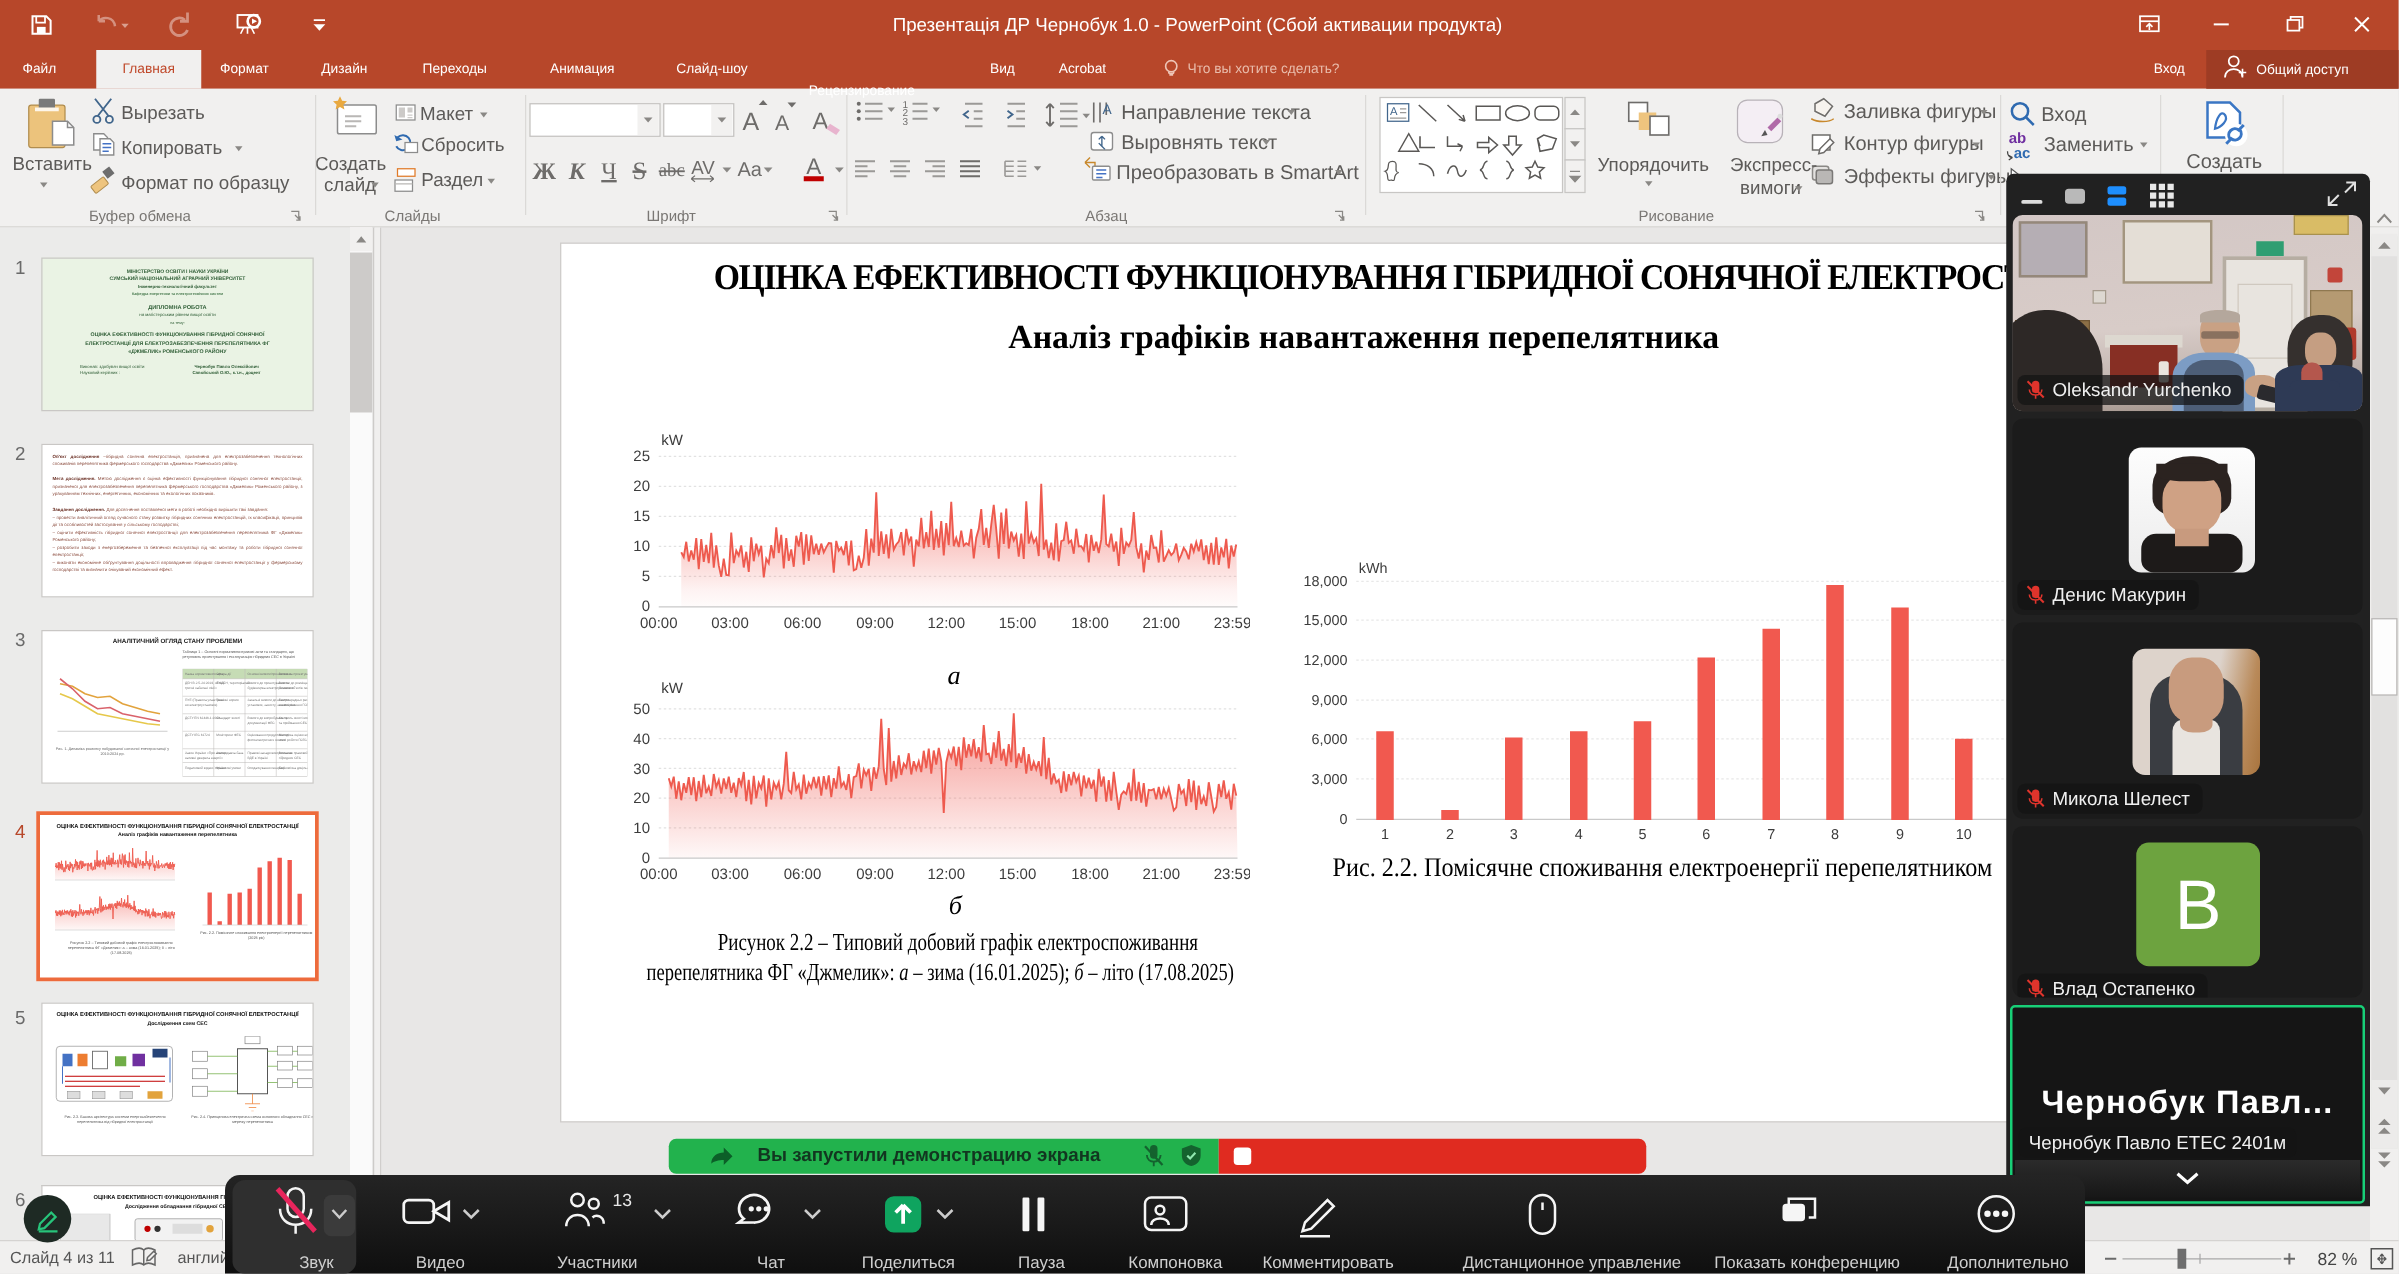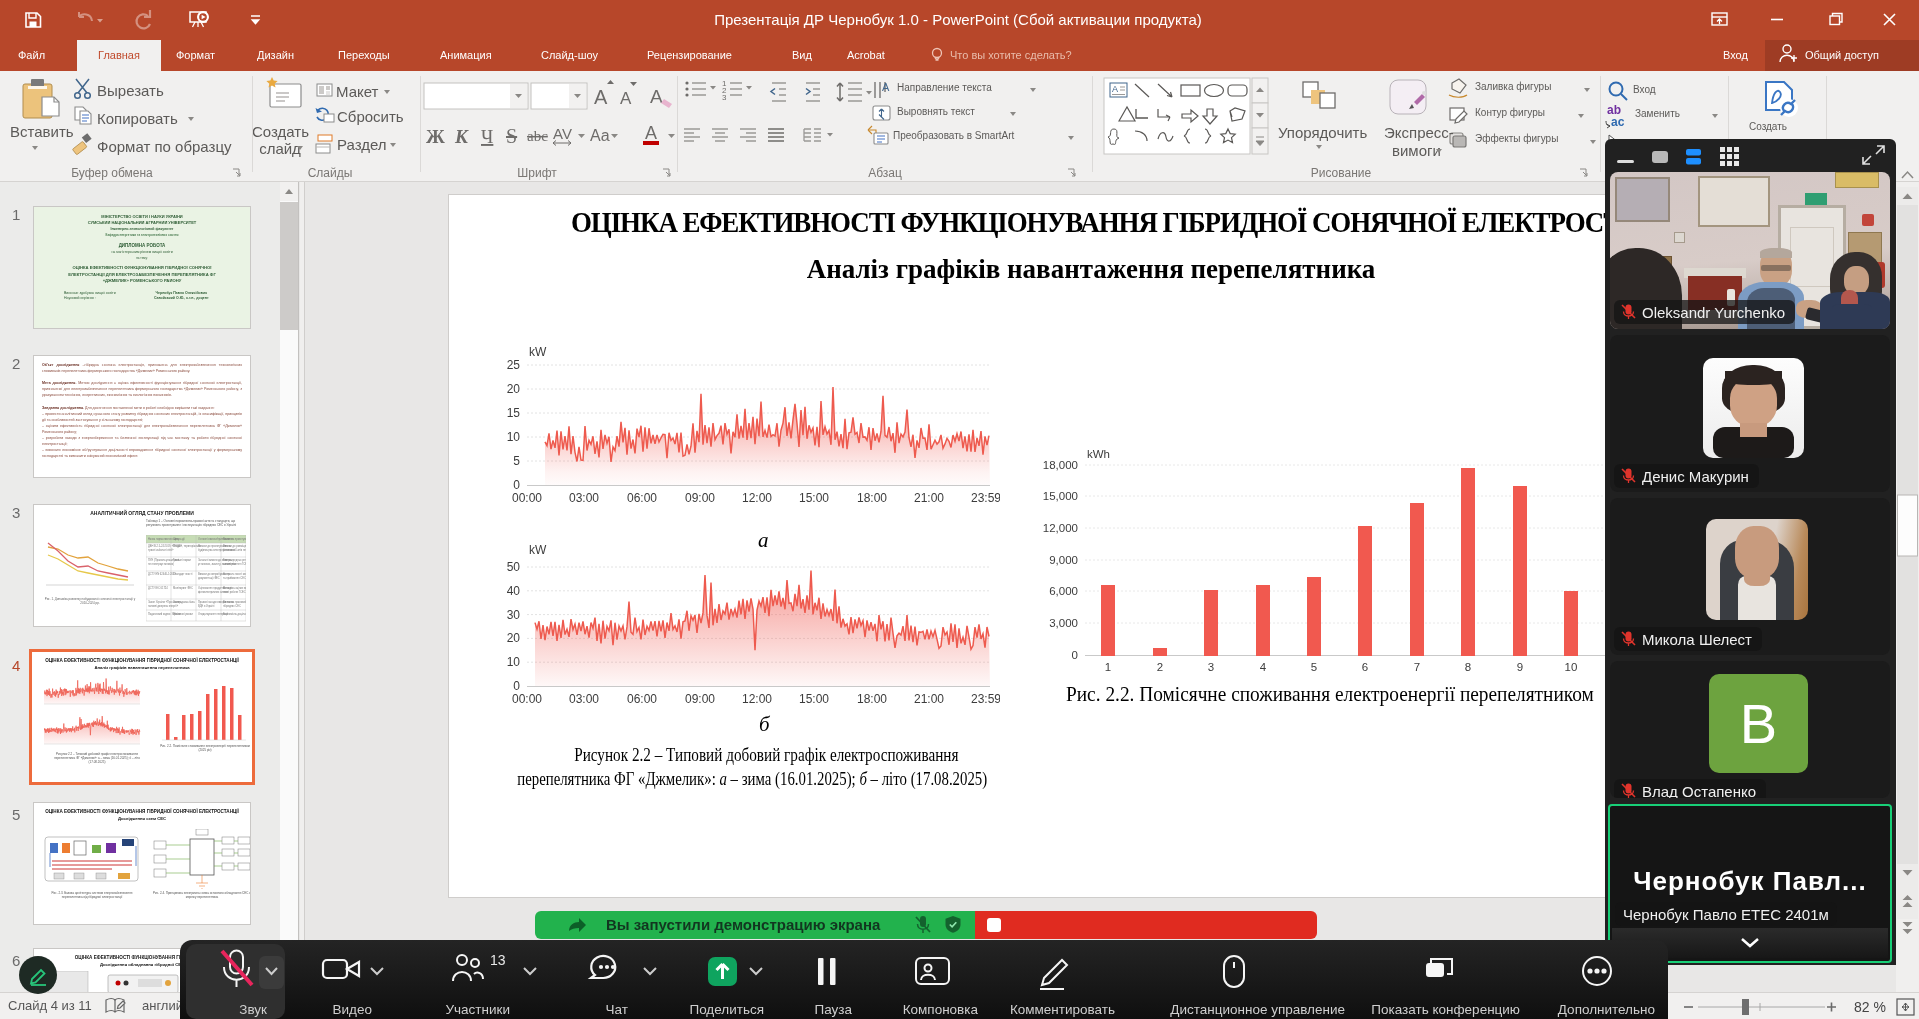--- a/index.html
+++ b/index.html
@@ -6,21 +6,21 @@
 html,body{width:1919px;height:1019px;overflow:hidden;}
 body{font-family:"Liberation Sans",sans-serif;position:relative;background:#e8e7e6;}
 .abs{position:absolute;}
 
 #titlebar{left:0;top:0;width:1919px;height:40px;background:#B7472A;}
 #tabrow{left:0;top:40px;width:1919px;height:31px;background:#B7472A;}
 .tab{position:absolute;top:40px;z-index:3;height:31px;line-height:30px;color:#fff;font-size:11px;}
 #ribbon{left:0;top:71px;width:1919px;height:111px;background:#f1f0ef;border-bottom:1px solid #d5d3d1;}
 .glabel{position:absolute;top:166px;font-size:12px;color:#7a7774;text-align:center;}
 .gdiv{position:absolute;top:76px;height:96px;width:1px;background:#dbd9d7;}
-.rtxt{position:absolute;font-size:10px;color:#5c5a58;white-space:nowrap;}
+.rtxt{position:absolute;font-size:16px;color:#5c5a58;white-space:nowrap;}
 .darr{position:absolute;width:0;height:0;border-left:3.5px solid transparent;border-right:3.5px solid transparent;border-top:4px solid #8a8885;}
 
 #lpanel{left:0;top:182px;width:299px;height:810px;background:#ebebea;border-right:1px solid #c3c1bf;}
 .thumb{position:absolute;left:33px;width:218px;height:123px;background:#fff;border:1px solid #c9c7c5;overflow:hidden;}
 .tnum{position:absolute;left:12px;font-size:15px;color:#6a6a6a;}
 
 #slide{left:449px;top:195px;width:1201px;height:702px;background:#fff;outline:1px solid #cfcdcb;}
 .serif{font-family:"Liberation Serif",serif;}
 
 #statusbar{left:0;top:992px;width:1919px;height:27px;background:#f1f0ef;border-top:1px solid #d5d3d1;font-size:13px;color:#555;}
@@ -78,21 +78,21 @@
  </g>
  <text x="958" y="25" fill="#fff" font-size="15" text-anchor="middle" font-family="Liberation Sans">Презентація ДР Чернобук 1.0 - PowerPoint (Сбой активации продукта)</text>
 </svg>
 <div class="tab" style="left:18px;">Файл</div>
 <div class="tab" style="left:77px;width:84px;background:#f1f0ef;color:#C0492B;text-align:center;">Главная</div>
 <div class="tab" style="left:176px;">Формат</div>
 <div class="tab" style="left:257px;">Дизайн</div>
 <div class="tab" style="left:338px;">Переходы</div>
 <div class="tab" style="left:440px;">Анимация</div>
 <div class="tab" style="left:541px;">Слайд-шоу</div>
-<div class="tab" style="left:647px;">Рецензирование</div>
+<div class="tab" style="left:647px;margin-top:18px;">Рецензирование</div>
 <div class="tab" style="left:792px;">Вид</div>
 <div class="tab" style="left:847px;">Acrobat</div>
 <svg class="abs" style="left:925px;top:40px" width="30" height="31">
  <g stroke="#eec4b6" stroke-width="1.3" fill="none">
   <circle cx="12" cy="13" r="4.5"></circle>
   <path d="M10 17.5 c0 2 4 2 4 0 M10.5 20 h3"></path>
  </g>
 </svg>
 <div class="tab" style="left:950px;color:#e9bcab;">Что вы хотите сделать?</div>
 <div class="tab" style="left:1723px;">Вход</div>

